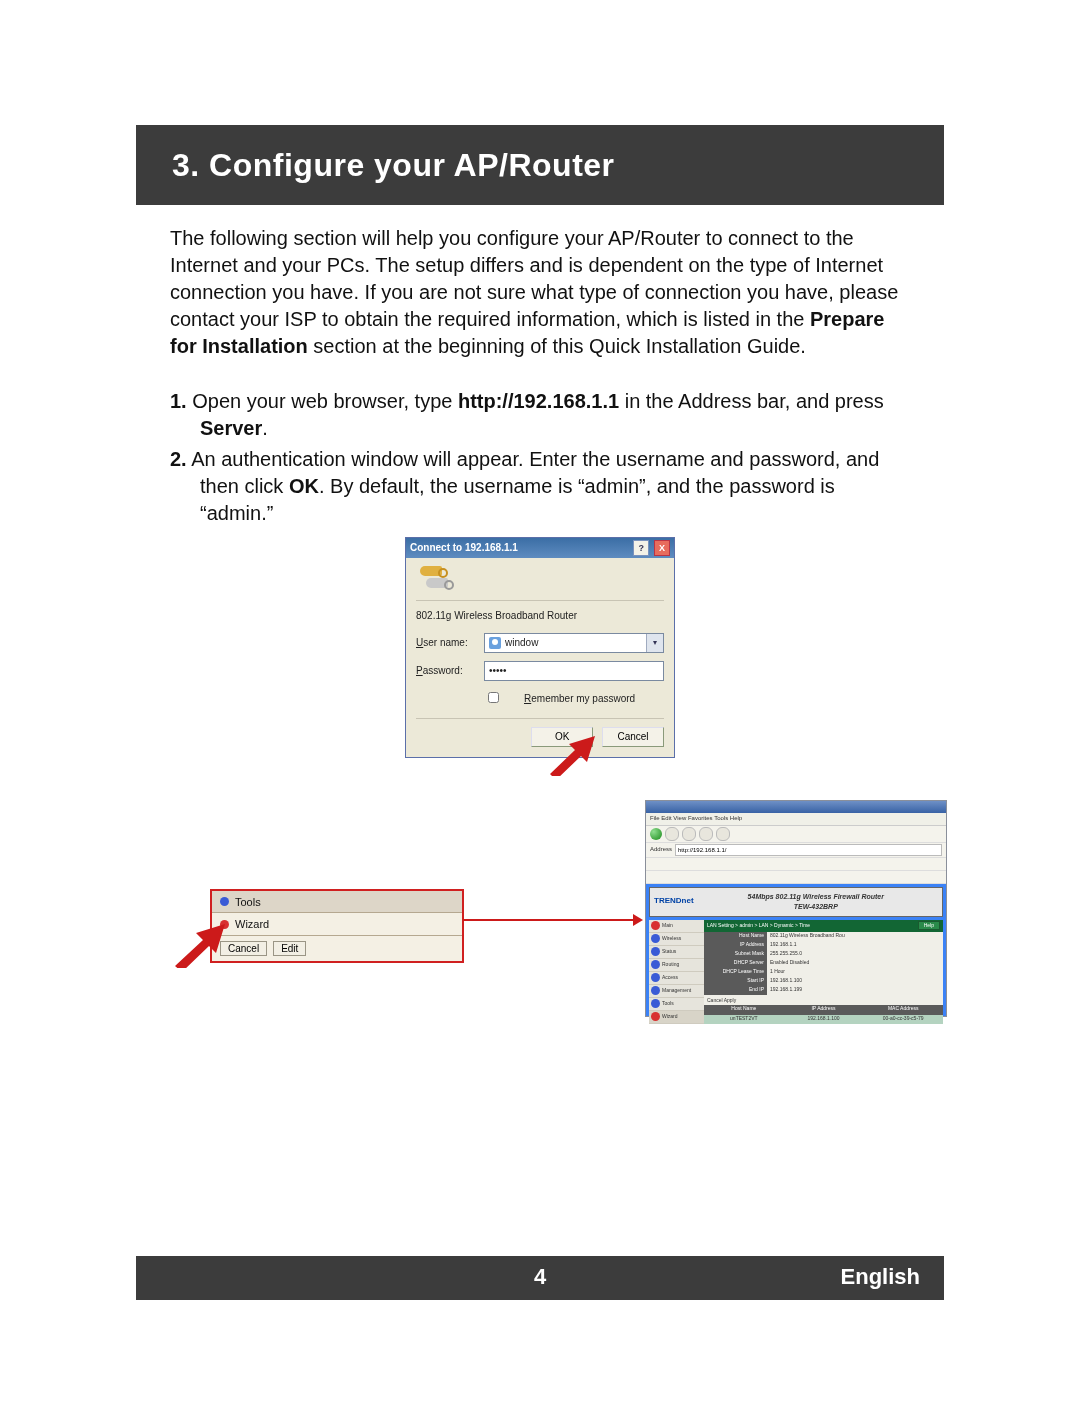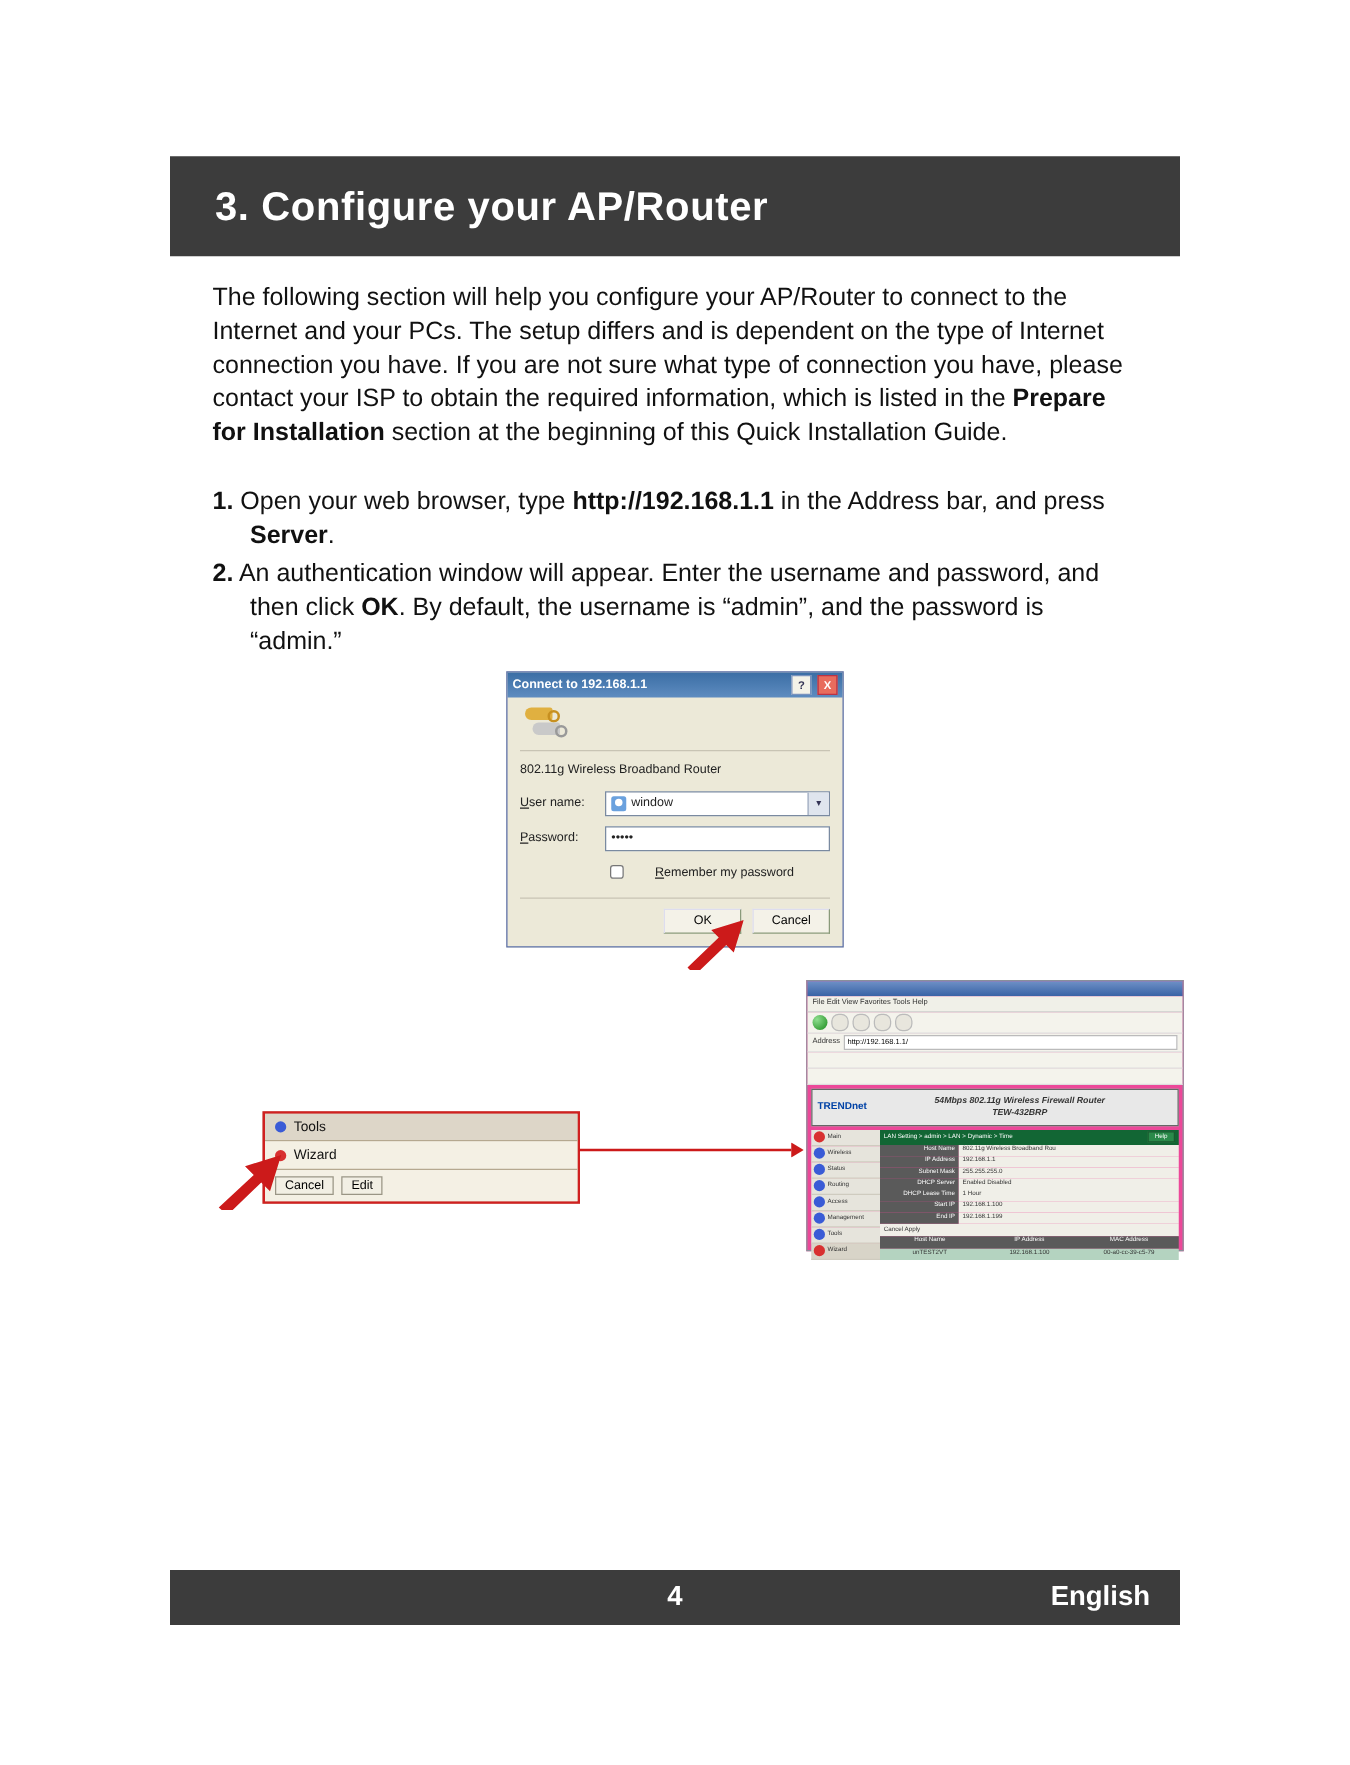--- a/index.html
+++ b/index.html
@@ -50,21 +50,21 @@
   .wiz-panel { position:absolute; left:40px; top:105px; width:250px; border:2px solid #d02020; background:#cfbfa9; font-size:11px; }
   .wiz-panel .tab { background:#ddd6c8; padding:4px 8px 3px; display:flex; align-items:center; gap:6px; border-bottom:1px solid #b5a890; }
   .wiz-panel .tab.sel { background:#f4f0e4; }
   .bullet-blue, .bullet-red { width:9px; height:9px; border-radius:50%; display:inline-block; }
   .bullet-blue{background:#3a5bd6;} .bullet-red{background:#d83030;}
   .btn-sm { font-size:10px; padding:1px 7px; background:#f2efe4; border:1px solid #9a9585; }
   .wiz-btns{padding:5px 8px;background:#f4f0e4;display:flex;gap:6px;}
   .red-arrow2 { position:absolute; left:0px; top:140px; width:55px; height:44px; }
   .thin-arrow { position:absolute; left:293px; top:130px; width:180px; height:12px; }
 
-  .browser { position:absolute; left:475px; top:0; width:300px; height:215px; border:1px solid #8a8f9a; background:#ec4899; font-size:6px; color:#333; }
+  .browser { position:absolute; left:475px; top:16px; width:300px; height:215px; border:1px solid #8a8f9a; background:#3b82f6; font-size:6px; color:#333; }
   .browser .bar{height:12px;background:linear-gradient(#6e90c6,#3862a5);}
   .browser .menubar{height:10px;background:#f0f0e8;border-bottom:1px solid #ccc;padding:1px 4px;}
   .browser .tbar{height:16px;background:#f4f3ec;border-bottom:1px solid #ddd;display:flex;align-items:center;gap:3px;padding:0 4px;}
   .tbar .btn{width:12px;height:12px;border-radius:6px;background:radial-gradient(circle at 30% 30%,#8fde8f,#1a8a1a);}
   .tbar .btn.n{background:#e8e6dd;border:1px solid #bbb;}
   .browser .addr{height:14px;background:#f4f3ec;border-bottom:1px solid #ddd;display:flex;align-items:center;padding:0 4px;gap:3px;}
   .addr input{flex:1;height:10px;border:1px solid #bbb;font-size:6px;padding:0 2px;}
   .gbar{height:12px;background:#f4f3ec;border-bottom:1px solid #ddd;}
   .router-head{height:28px;background:#e8e8e8;border:1px solid #666;margin:3px;display:flex;align-items:center;justify-content:space-between;padding:0 4px;}
   .logo{font-weight:bold;font-size:8px;color:#0042a6;}

